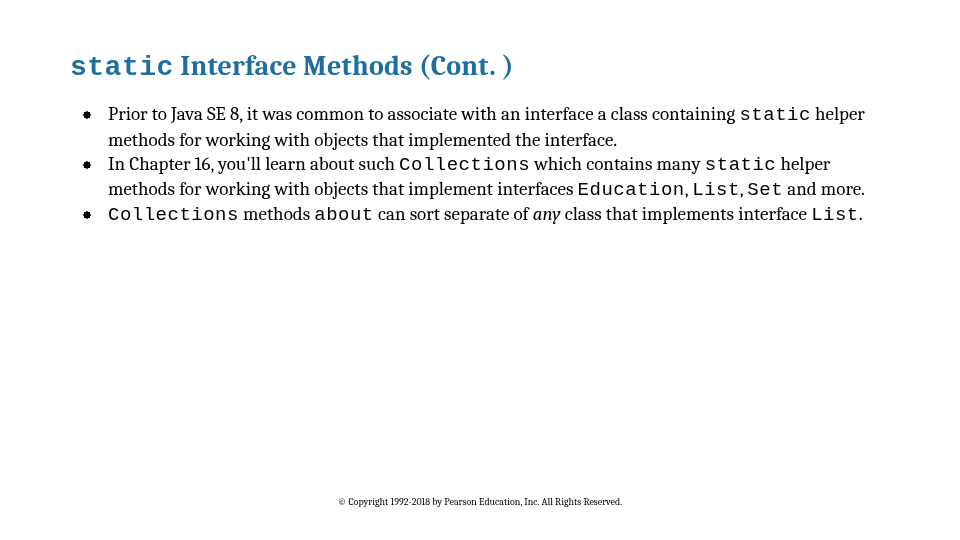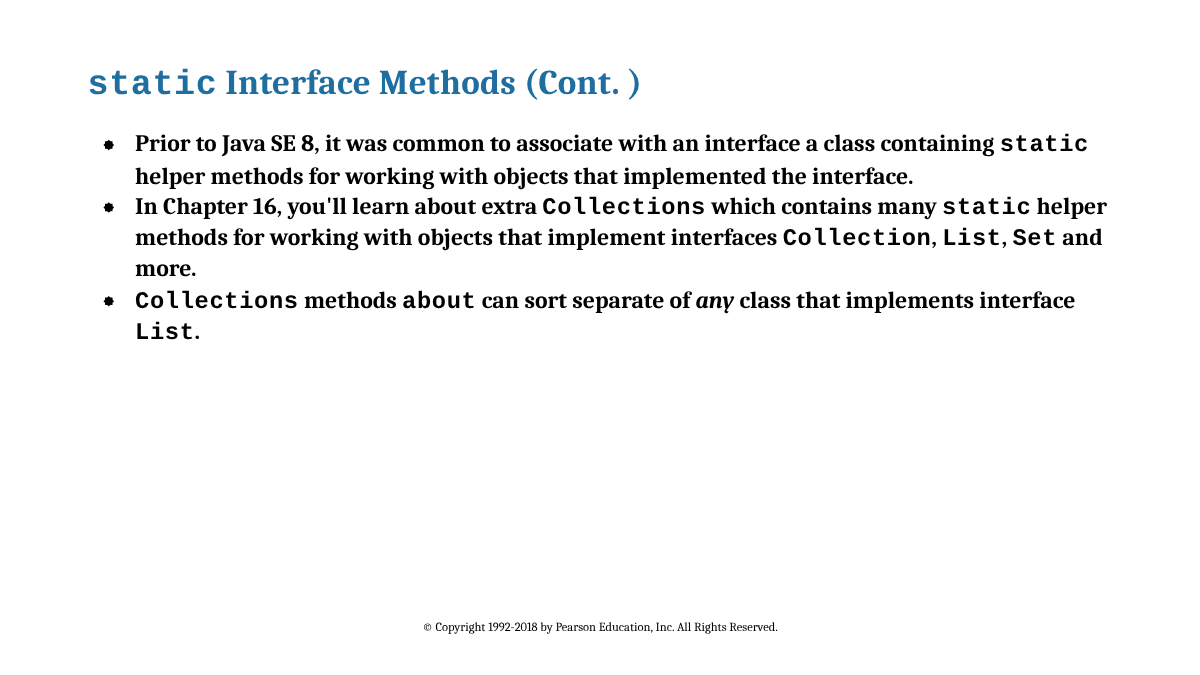--- a/index.html
+++ b/index.html
@@ -29,21 +29,20 @@
     line-height: 1.15;
   }
   .code {
     font-family: "Consolas", "Courier New", monospace;
     letter-spacing: 0.5px;
   }
   ul.bullets {
     list-style: none;
     padding: 0;
     margin: 0 0 0 10px;
-    font-weight: bold;
   }
   ul.bullets > li {
     position: relative;
     padding-left: 28px;
     font-size: 19px;
     line-height: 1.28;
     color: #000;
     margin: 0;
   }
   ul.bullets > li::before {
@@ -83,18 +82,18 @@
 <body>
 
 <div class="slide">
   <h1 class="title">
     <span class="code">static</span><span> Interface Methods (Cont. )</span>
   </h1>
 
   <ul class="bullets">
 
   <li><span>Prior to Java SE 8, it was common to associate with an interface a class containing </span><span class="code">static</span><span> helper methods for working with objects that implemented the interface.</span></li>
-      <li><span>In Chapter 16, you'll learn about extra </span><span class="code">Collections</span><span> which contains many </span><span class="code">static</span><span> helper methods for working with objects that implement interfaces </span><span class="code">Collection</span><span>, </span><span class="code">List</span><span>, </span><span class="code">Set</span><span> and more.</span></li>
+      <li><span>In Chapter 16, you'll learn about such </span><span class="code">Collections</span><span> which contains many </span><span class="code">static</span><span> helper methods for working with objects that implement interfaces </span><span class="code">Education</span><span>, </span><span class="code">List</span><span>, </span><span class="code">Set</span><span> and more.</span></li>
       <li><span class="code">Collections</span><span> methods </span><span class="code">about</span><span> can sort separate of </span><span class="italic">any</span><span> class that implements interface </span><span class="code">List</span><span>.</span></li>
     </ul>
 
   <div class="footer">© Copyright 1992-2018 by Pearson Education, Inc. All Rights Reserved.</div>
 </div>
 
 </body></html>

